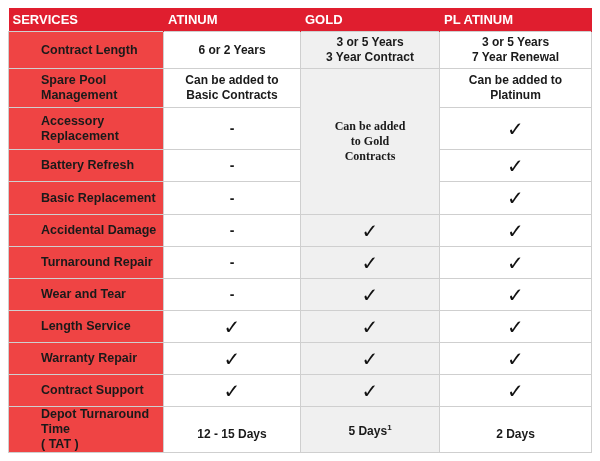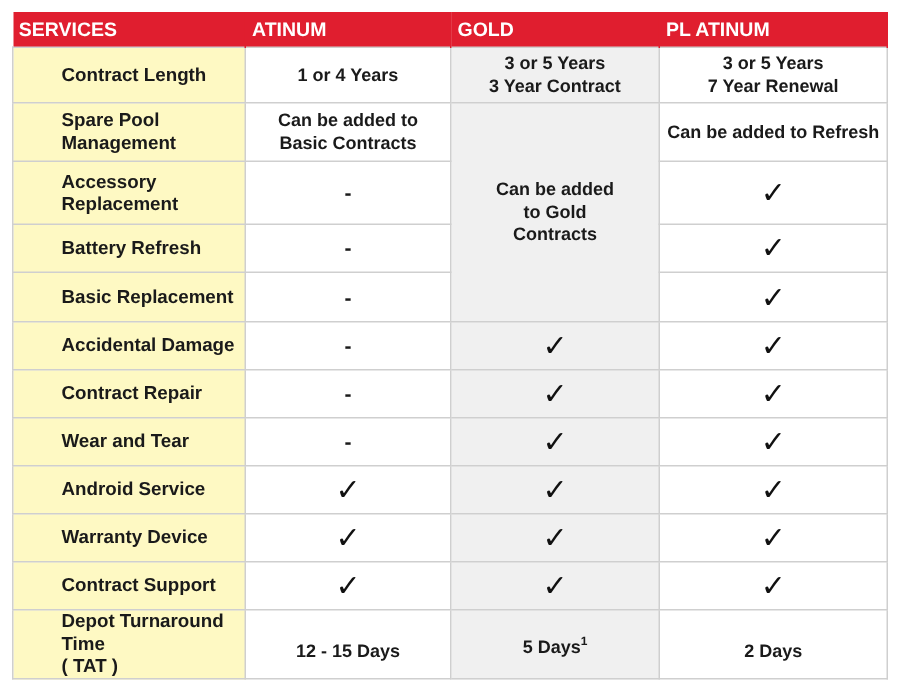--- a/index.html
+++ b/index.html
@@ -5,21 +5,21 @@
   html, body { margin:0; padding:0; background:#ffffff; }
   body { width:600px; height:461px; position:relative; overflow:hidden;
          font-family:"Liberation Sans", "DejaVu Sans", sans-serif; }
   table { position:absolute; left:8px; top:8px; width:583px;
           border-collapse:collapse; table-layout:fixed; }
   col.c0 { width:155px; } col.c1 { width:137px; } col.c2 { width:139px; } col.c3 { width:152px; }
   th { background:#e01e2f; color:#ffffff; font-weight:bold; font-size:13px;
        text-align:left; padding:0 4px; height:23px; border-right:1px solid #e01e2f; }
   td { border:1px solid #cfcfcf; font-size:12px; font-weight:bold; color:#1a1a1a;
        text-align:center; vertical-align:middle; padding:0 4px; line-height:15px; }
-  td.svc { background:#fef9c3; text-align:left; font-size:12.5px;padding-left:32px; }
+  td.svc { background:#ef4444; text-align:left; font-size:12.5px;padding-left:32px; }
   td.gold { background:#f0f0f0; }
   td.white { background:#ffffff; }
   .check { font-size:20px; font-weight:normal; color:#111; display:inline-block; transform:translateY(2px); }
   .dash { font-size:14px; }
   sup { font-size:8px; }
 </style>
 </head>
 <body>
 
 <table>
@@ -33,29 +33,29 @@
     <tr>
       <th>SERVICES</th>
       <th>ATINUM</th>
       <th>GOLD</th>
       <th>PL ATINUM</th>
     </tr>
   </thead>
   <tbody>
     <tr style="height:37px">
       <td class="svc">Contract Length</td>
-      <td class="white">1 or 4 Years</td>
+      <td class="white">6 or 2 Years</td>
       <td class="gold"><span>3 or 5 Years</span><br><span>3 Year Contract</span></td>
       <td class="white"><span>3 or 5 Years</span><br><span>7 Year Renewal</span></td>
     </tr>
     <tr style="height:39px">
       <td class="svc">Spare Pool Management</td>
       <td class="white">Can be added to Basic Contracts</td>
-      <td class="gold" rowspan="4" style="vertical-align:middle;padding:0 29px;">Can be added to Gold Contracts</td>
-      <td class="white">Can be added to Refresh</td>
+      <td class="gold" rowspan="4" style="vertical-align:middle;padding:0 29px;font-family:Liberation Serif, serif;">Can be added to Gold Contracts</td>
+      <td class="white">Can be added to Platinum</td>
     </tr>
     <tr style="height:42px">
       <td class="svc">Accessory Replacement</td>
       <td class="white dash">-</td>
       <td class="white"><span class="check">✓</span></td>
     </tr>
     <tr style="height:32px">
       <td class="svc">Battery Refresh</td>
       <td class="white dash">-</td>
       <td class="white"><span class="check">✓</span></td>
@@ -65,39 +65,39 @@
       <td class="white dash">-</td>
       <td class="white"><span class="check">✓</span></td>
     </tr>
     <tr style="height:32px">
       <td class="svc">Accidental Damage</td>
       <td class="white dash">-</td>
       <td class="gold"><span class="check">✓</span></td>
       <td class="white"><span class="check">✓</span></td>
     </tr>
     <tr style="height:32px">
-      <td class="svc">Contract Repair</td>
+      <td class="svc">Turnaround Repair</td>
       <td class="white dash">-</td>
       <td class="gold"><span class="check">✓</span></td>
       <td class="white"><span class="check">✓</span></td>
     </tr>
     <tr style="height:32px">
       <td class="svc">Wear and Tear</td>
       <td class="white dash">-</td>
       <td class="gold"><span class="check">✓</span></td>
       <td class="white"><span class="check">✓</span></td>
     </tr>
     <tr style="height:32px">
-      <td class="svc">Android Service</td>
+      <td class="svc">Length Service</td>
       <td class="white"><span class="check">✓</span></td>
       <td class="gold"><span class="check">✓</span></td>
       <td class="white"><span class="check">✓</span></td>
     </tr>
     <tr style="height:32px">
-      <td class="svc">Warranty Device</td>
+      <td class="svc">Warranty Repair</td>
       <td class="white"><span class="check">✓</span></td>
       <td class="gold"><span class="check">✓</span></td>
       <td class="white"><span class="check">✓</span></td>
     </tr>
     <tr style="height:32px">
       <td class="svc">Contract Support</td>
       <td class="white"><span class="check">✓</span></td>
       <td class="gold"><span class="check">✓</span></td>
       <td class="white"><span class="check">✓</span></td>
     </tr>

